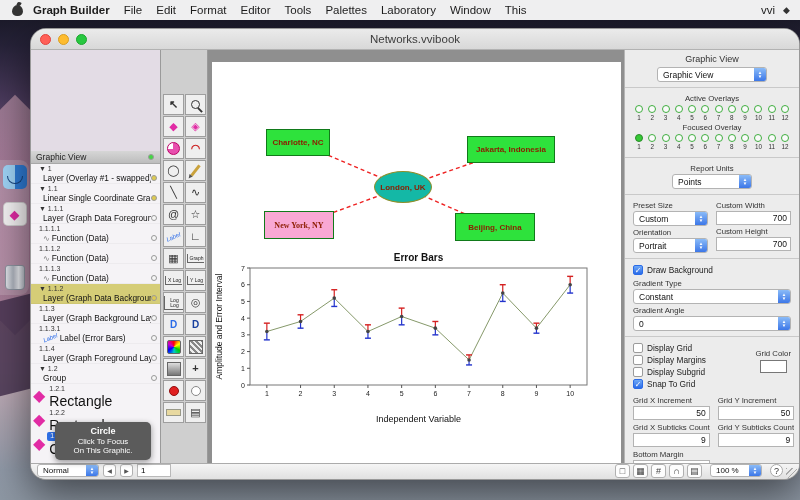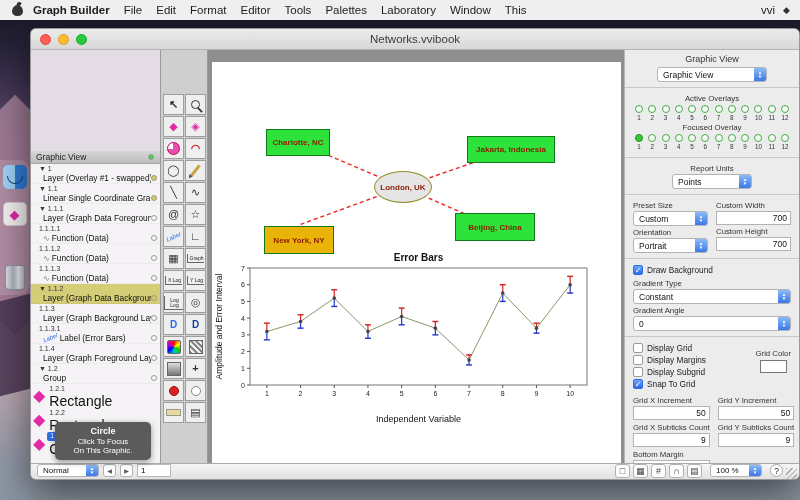--- a/index.html
+++ b/index.html
@@ -23,21 +23,21 @@
   
   .dock { position:absolute; left:0; top:160px; width:29px; padding:5px 2px; background:rgba(255,255,255,.16);
     border-radius:0 9px 9px 0; display:flex; flex-direction:column; align-items:center; gap:13px; z-index:5; }
   .dock-icon { flex:none; }
   .finder { width:24px; height:24px; border-radius:5px; background:linear-gradient(90deg,#9fd4f7 0 50%,#2e7cd6 50% 100%); position:relative; }
   .finder::after { content:""; position:absolute; left:4px; right:4px; bottom:5px; height:7px; border:1.5px solid #16447f; border-top:none; border-radius:0 0 9px 9px; }
   .redapp { width:24px; height:24px; border-radius:5px; background:#f5f3f4; display:flex; align-items:center; justify-content:center; color:#e12ba4; font-size:13px; box-shadow:inset 0 0 0 1px rgba(0,0,0,.15); }
   .trash { width:20px; height:25px; margin-top:26px; background:linear-gradient(90deg,#dfe2e8,#aeb3bd 40%,#e8eaef 70%,#b7bcc6); border-radius:3px 3px 4px 4px; border:1px solid #8d94a0; }
 
   
-  .window { position:absolute; left:30px; top:28px; width:770px; height:452px; border-radius:6px;
+  .window { position:absolute; left:30px; top:28px; width:770px; height:452px; border-radius:16px;
     background:#ececec; box-shadow:0 14px 40px rgba(0,0,0,.55); overflow:hidden; z-index:10; border:1px solid rgba(0,0,0,.35); }
   .titlebar { height:21px; background:linear-gradient(#ebebeb,#d8d8d8); border-bottom:1px solid #b2b2b2;
     display:flex; align-items:center; position:relative; }
   .wtitle { position:absolute; left:0; right:0; text-align:center; font-size:11.5px; color:#3c3c3c; }
   .tl { width:11px; height:11px; border-radius:50%; margin-left:7px; flex:none; z-index:2; }
   .tl.red { background:#ff5f57; border:1px solid #e0443e; margin-left:9px; }
   .tl.yel { background:#febc2e; border:1px solid #d89e24; }
   .tl.grn { background:#28c840; border:1px solid #1da72f; }
 
   .wbody { display:flex; height:413px; }
@@ -409,22 +409,22 @@
       <div class="page">
         <svg class="edges" width="411" height="190">
             <line x1="191" y1="125" x2="86" y2="80.5" stroke="#ee2222" stroke-width="1.4" stroke-dasharray="4,3"></line>
             <line x1="191" y1="125" x2="299" y2="87.5" stroke="#ee2222" stroke-width="1.4" stroke-dasharray="4,3"></line>
             <line x1="191" y1="125" x2="87" y2="163" stroke="#ee2222" stroke-width="1.4" stroke-dasharray="4,3"></line>
             <line x1="191" y1="125" x2="283" y2="165" stroke="#ee2222" stroke-width="1.4" stroke-dasharray="4,3"></line>
           </svg>
         <div class="nodes">
             <div class="dnode" style="left: 54px; top: 67px; width: 64px; height: 27px; background: rgb(46, 226, 60); border-color: rgb(17, 122, 26); color: rgb(140, 29, 0);">Charlotte, NC</div>
             <div class="dnode" style="left: 255px; top: 74px; width: 88px; height: 27px; background: rgb(46, 226, 60); border-color: rgb(17, 122, 26); color: rgb(140, 29, 0);">Jakarta, Indonesia</div>
-            <div class="dnode ell" style="left: 162px; top: 109px; width: 58px; height: 32px; background: #e5e5e5; border-color: rgb(143, 143, 42); color: rgb(140, 29, 0);">London, UK</div>
-            <div class="dnode" style="left: 52px; top: 164px; width: 70px; height: 28px; background: #eab308; border-color: rgb(17, 122, 26); color: rgb(140, 29, 0);">New York, NY</div>
+            <div class="dnode ell" style="left: 162px; top: 109px; width: 58px; height: 32px; background: #14b8a6; border-color: rgb(143, 143, 42); color: rgb(140, 29, 0);">London, UK</div>
+            <div class="dnode" style="left: 52px; top: 149px; width: 70px; height: 28px; background: #f9a8d4; border-color: rgb(17, 122, 26); color: rgb(140, 29, 0); font-family: Liberation Serif, serif;">New York, NY</div>
             <div class="dnode" style="left: 243px; top: 151px; width: 80px; height: 28px; background: rgb(46, 226, 60); border-color: rgb(17, 122, 26); color: rgb(140, 29, 0);">Beijing, China</div>
           </div>
         <svg class="chart" width="411" height="178">
             <rect x="38" y="18" width="337" height="117" fill="none" stroke="#777" stroke-width="1"></rect>
             <line x1="35" y1="135" x2="38" y2="135" stroke="#555"></line>
             <text x="33" y="137.5" text-anchor="end" font-size="7" fill="#222">0</text>
             <line x1="35" y1="118.28571428571429" x2="38" y2="118.28571428571429" stroke="#555"></line>
             <text x="33" y="120.78571428571429" text-anchor="end" font-size="7" fill="#222">1</text>
             <line x1="35" y1="101.57142857142857" x2="38" y2="101.57142857142857" stroke="#555"></line>
             <text x="33" y="104.07142857142857" text-anchor="end" font-size="7" fill="#222">2</text>

